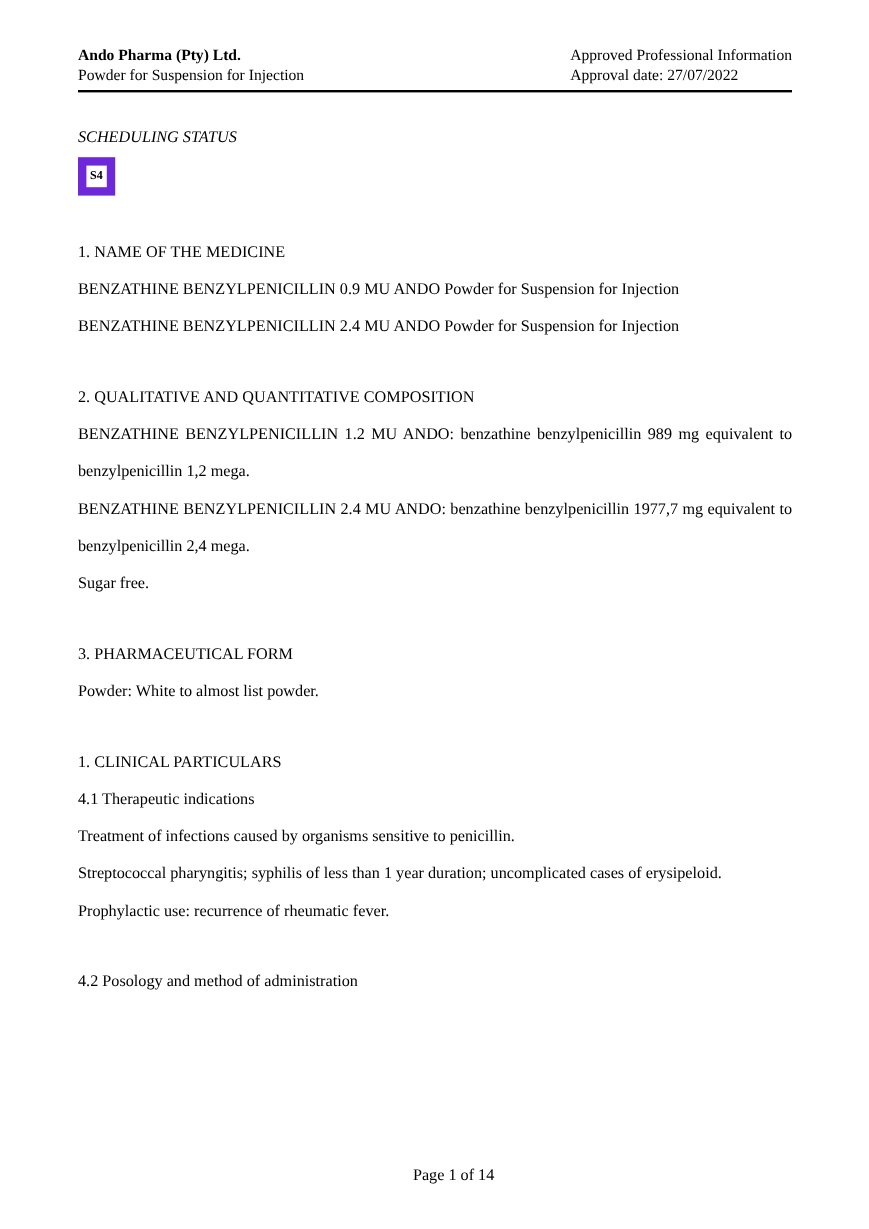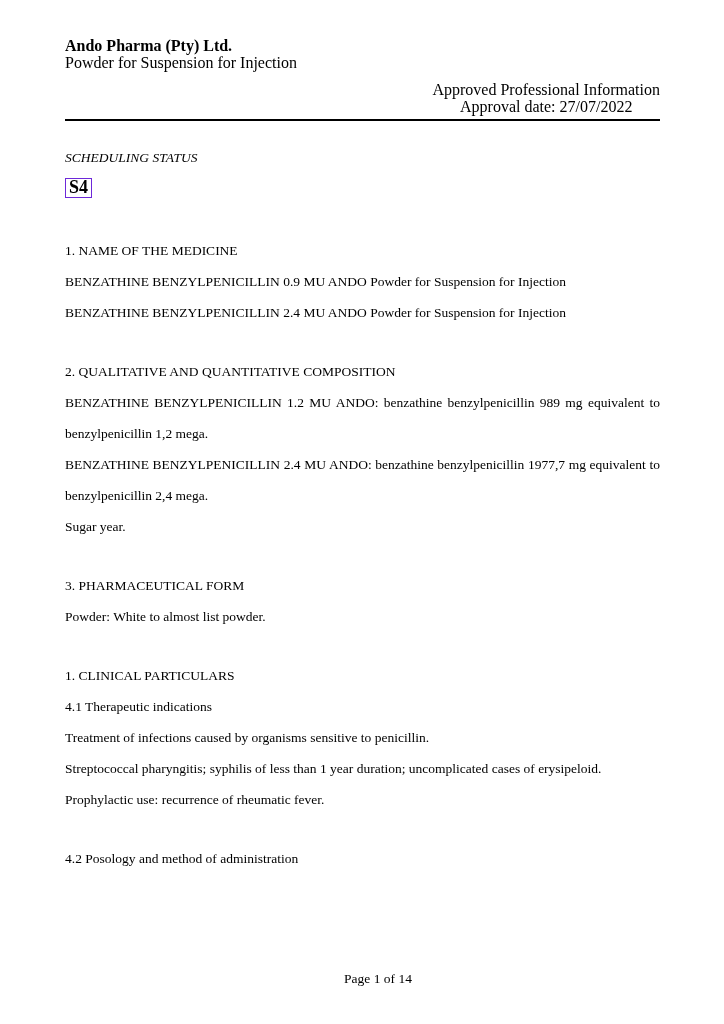--- a/index.html
+++ b/index.html
@@ -22,25 +22,25 @@
     position: absolute;
     left: 65px;
     right: 64px;
     top: 38px;
   }
   
   .doc-header {
     display: flex;
     justify-content: space-between;
     align-items: flex-start;
-    font-size: 16px;
+    font-size: 13px;
     line-height: 16.5px;
   }
   .doc-header .left .company { font-weight: bold; }
-  .doc-header .right { text-align: center; margin-top: 44px; }
+  .doc-header .right { text-align: left; }
   .header-rule {
     border: none;
     border-top: 2px solid #000000;
     margin: 4px 0 0 0;
   }
   
   .body-text {
     font-size: 13.5px;
     line-height: 31px;
   }
@@ -48,24 +48,24 @@
     margin: 0;
     font-size: 13.5px;
     line-height: 31px;
     font-weight: normal;
   }
   .heading { font-weight: bold; }
   .sched-heading { margin-top: 21px !important; font-style: italic; }
   .schedule-box-row { margin-top: 2px; }
   .schedule-box {
     display: inline-block;
-    border: 1px solid #6d28d9;
+    border: 7px solid #6d28d9;
     padding: 0px 3px 1px 3px;
     font-weight: bold;
-    font-size: 18px;
+    font-size: 10px;
     line-height: 17px;
   }
   .gap-blankline { margin-top: 31px !important; }
   .gap-section   { margin-top: 28px !important; }
   .gap-small     { margin-top: 24px !important; }
   .justified { text-align: justify; }
   
   .page-footer {
     position: absolute;
     left: 0;
@@ -99,21 +99,21 @@
       <h2 class="heading sched-heading">SCHEDULING STATUS</h2>
       <p class="schedule-box-row"><span class="schedule-box">S4</span></p>
 
       <h2 class="heading gap-blankline">1. NAME OF THE MEDICINE</h2>
       <p>BENZATHINE BENZYLPENICILLIN 0.9 MU ANDO Powder for Suspension for Injection</p>
       <p>BENZATHINE BENZYLPENICILLIN 2.4 MU ANDO Powder for Suspension for Injection</p>
 
       <h2 class="heading gap-section">2. QUALITATIVE AND QUANTITATIVE COMPOSITION</h2>
       <p class="justified">BENZATHINE BENZYLPENICILLIN 1.2 MU ANDO: benzathine benzylpenicillin 989 mg equivalent to benzylpenicillin 1,2 mega.</p>
       <p class="justified">BENZATHINE BENZYLPENICILLIN 2.4 MU ANDO: benzathine benzylpenicillin 1977,7 mg equivalent to benzylpenicillin 2,4 mega.</p>
-      <p>Sugar year.</p>
+      <p>Sugar free.</p>
 
       <h2 class="heading gap-section">3. PHARMACEUTICAL FORM</h2>
       <p>Powder: White to almost list powder.</p>
 
       <h2 class="heading gap-section">1. CLINICAL PARTICULARS</h2>
       <h3 class="heading">4.1 Therapeutic indications</h3>
       <p>Treatment of infections caused by organisms sensitive to penicillin.</p>
       <p>Streptococcal pharyngitis; syphilis of less than 1 year duration; uncomplicated cases of erysipeloid.</p>
       <p>Prophylactic use: recurrence of rheumatic fever.</p>
 

